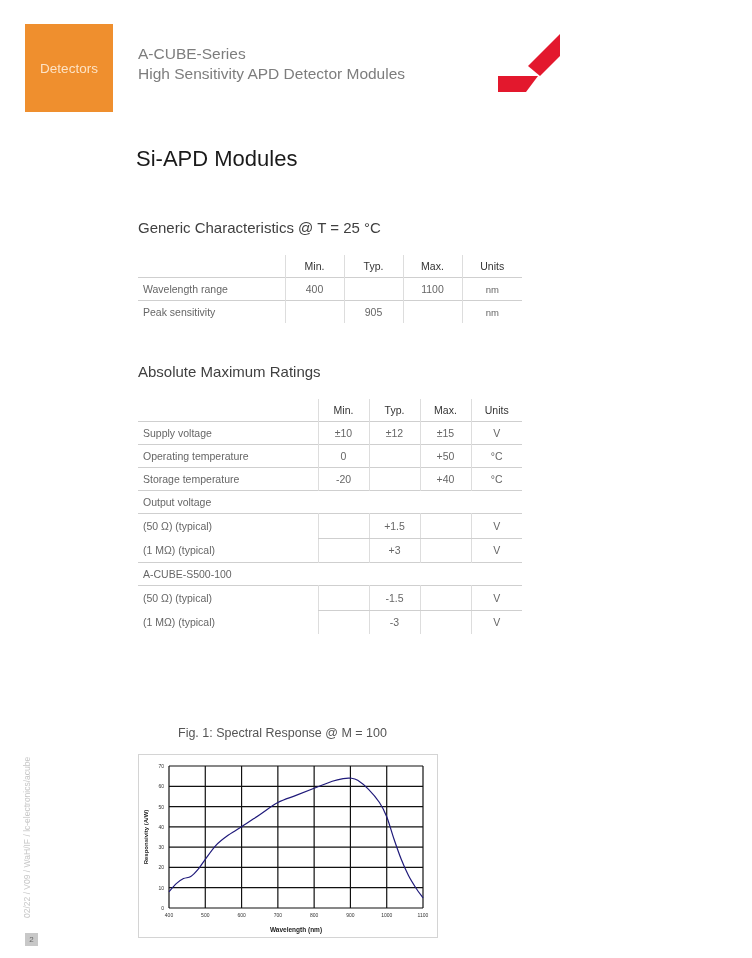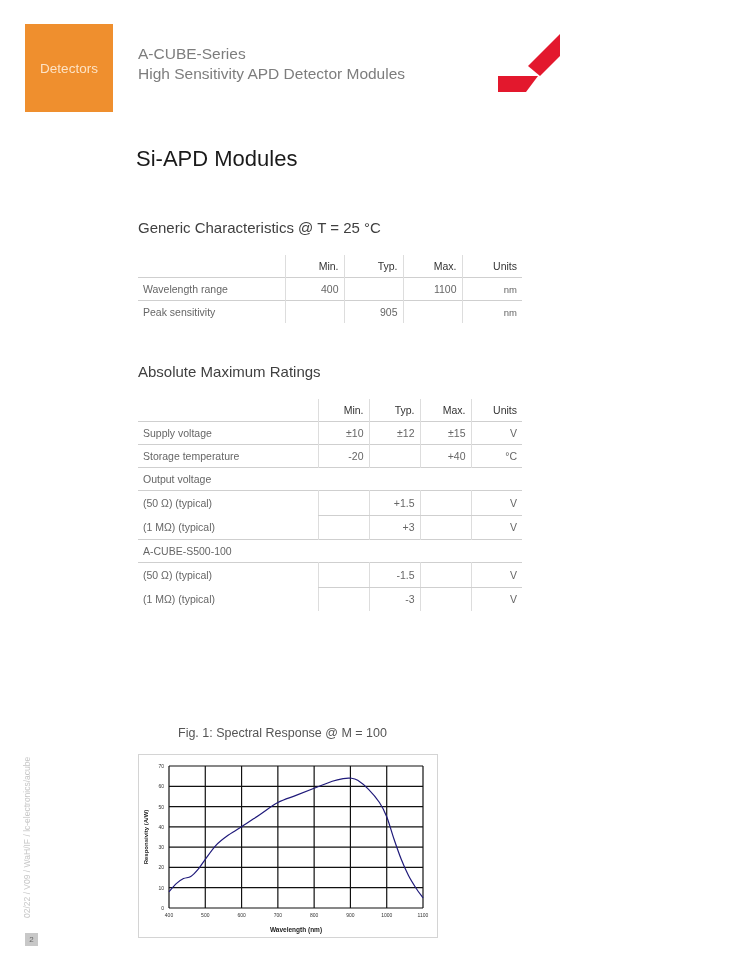--- a/index.html
+++ b/index.html
@@ -17,21 +17,21 @@
   .logo .lt sup { font-size: 8px; vertical-align: top; position: relative; top: -2px; }
   h1 { position: absolute; left: 132px; top: 142px; margin: 4px; font-weight: normal;
        font-family: "Liberation Sans", sans-serif; font-size: 22px; color: #1a1a1a; }
   h2 { position: absolute; left: 138px; margin: 0; font-weight: normal;
        font-family: "Liberation Sans", sans-serif; font-size: 15px; color: #404040; }
   table { position: absolute; left: 138px; border-collapse: collapse;
           font-family: "Liberation Sans", sans-serif; font-size: 10.5px; color: #666; }
   td, th { padding: 0 5px; height: 22px; font-weight: normal; }
   th { color: #333; font-size: 10.5px; }
   .c { text-align: center; }
-  .vl { border-left: 1px solid #ddd; text-align: right; }
+  .vl { border-left: 1px solid #ddd; }
   .hb { border-bottom: 1.5px solid #cfcfcf; }
   .u { font-size: 9.5px; }
   .multi td { height: 42px; line-height: 12px; }
   .fig-cap { position: absolute; left: 138px; top: 726px; font-family: "Liberation Sans", sans-serif;
              font-size: 12.5px; color: #555; margin-left: 40px; }
   .chart-box { position: absolute; left: 138px; top: 754px; width: 298px; height: 182px;
                border: 1px solid #d4d4d4; background: #fff; }
   .side { position: absolute; left: 22px; top: 918px; transform: rotate(-90deg); transform-origin: left top;
           font-family: "Liberation Sans", sans-serif; font-size: 8.5px; color: #c6c6c6; white-space: nowrap; }
   .pg { position: absolute; left: 25px; top: 933px; width: 13px; height: 13px; background: #c8c8c8;
@@ -111,20 +111,27 @@
     <th class="c vl">Typ.</th>
     <th class="c vl">Max.</th>
     <th class="c vl">Units</th>
   </tr>
   <tr class="hb">
     <td>Supply voltage</td>
     <td class="c vl">±10</td>
     <td class="c vl">±12</td>
     <td class="c vl">±15</td>
     <td class="c vl">V</td>
+  </tr>
+  <tr class="hb">
+    <td>Operating temperature</td>
+    <td class="c vl">0</td>
+    <td class="c vl"></td>
+    <td class="c vl">+50</td>
+    <td class="c vl">°C</td>
   </tr>
   <tr class="hb">
     <td>Storage temperature</td>
     <td class="c vl">-20</td>
     <td class="c vl"></td>
     <td class="c vl">+40</td>
     <td class="c vl">°C</td>
   </tr>
   <tr class="hb">
     <td colspan="5">Output voltage</td>

